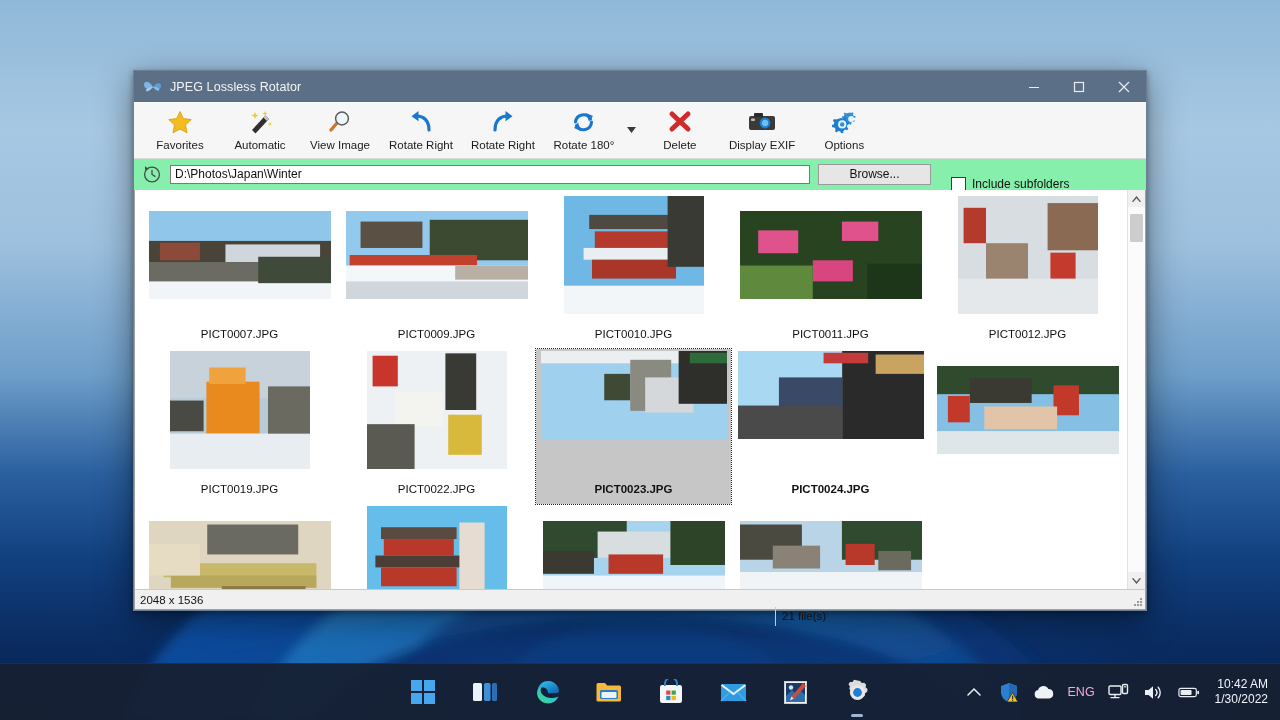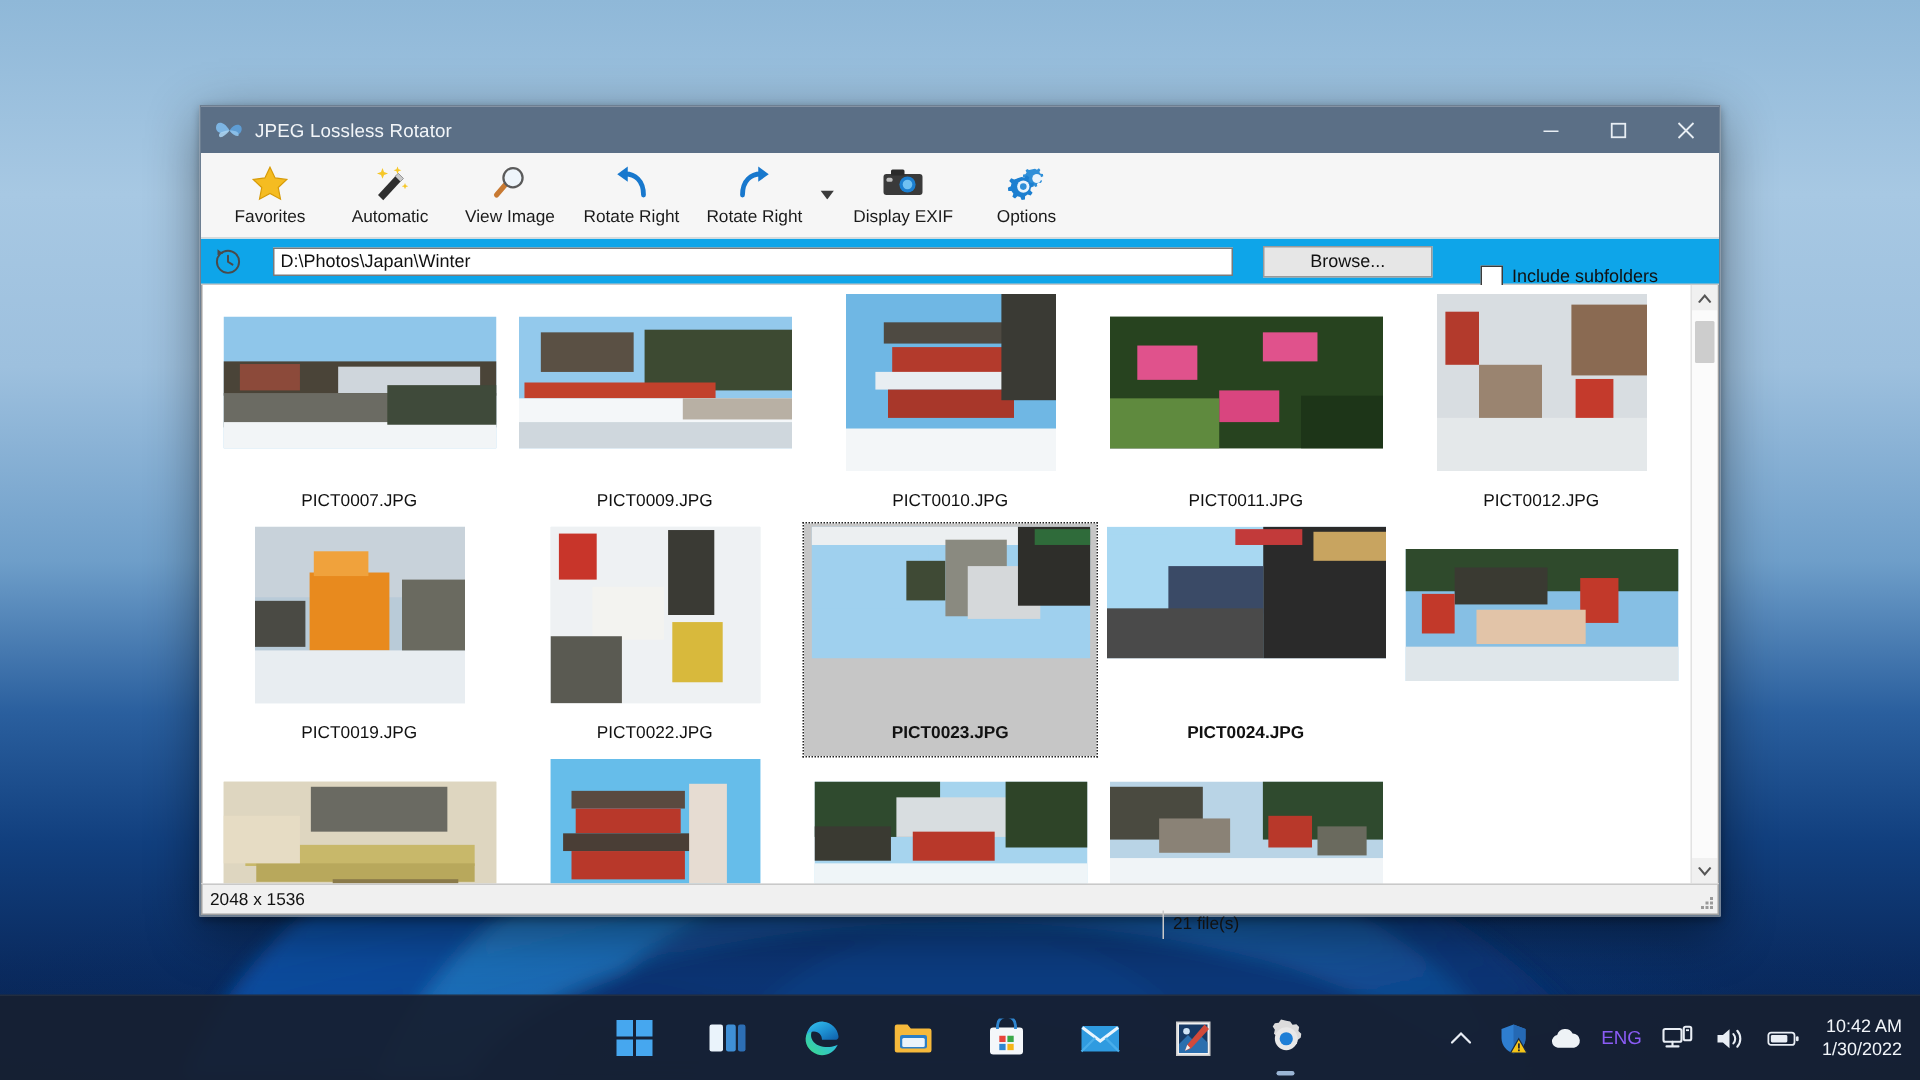--- a/index.html
+++ b/index.html
@@ -44,22 +44,22 @@
   .tb-item{
     height:50px;min-width:62px;padding:0 9px;display:flex;flex-direction:column;
     align-items:center;justify-content:center;gap:4px;border-radius:3px;
   }
   .tb-ico{height:26px;width:32px;display:flex;align-items:center;justify-content:center;}
   .tb-lab{font-size:11.5px;color:#1b1b1b;white-space:nowrap;}
   #rotate180-split{display:flex;align-items:center;}
   #rotate180-arrow{width:16px;height:50px;display:flex;align-items:center;justify-content:center;}
   
   #pathbar{
-    height:30px;background:#0ea5e9;border-bottom:1px solid #c8c8c8;
-    display:flex;align-items:center;padding:0 8px;gap:20px;flex:0 0 auto;
+    height:30px;background:#86efac;border-bottom:1px solid #c8c8c8;
+    display:flex;align-items:center;padding:0 8px;gap:8px;flex:0 0 auto;
   }
   #history-icon{width:20px;height:20px;flex:0 0 auto;}
   #path-input{
     flex:0 0 640px;height:19px;background:#fff;border:1px solid #7a7a7a;
     font-size:12px;color:#111;padding:0 4px;line-height:19px;
     font-family:"Liberation Sans", sans-serif;box-sizing:border-box;
   }
   #browse-button{
     flex:0 0 auto;width:113px;height:21px;background:#e6e6e6;border:1px solid #9a9a9a;
     font-size:12px;color:#111;cursor:pointer;
@@ -104,21 +104,21 @@
     position:absolute;left:0;bottom:0;width:1280px;height:56px;
     background:rgba(22,32,50,.94);
     display:flex;align-items:center;
     border-top:1px solid rgba(255,255,255,.06);
   }
   #tb-center{position:absolute;left:0;right:0;display:flex;justify-content:center;align-items:center;gap:34px;}
   .tb-app{width:28px;height:28px;position:relative;display:flex;align-items:center;justify-content:center;}
   .tb-app .dot{position:absolute;bottom:-11px;left:50%;transform:translateX(-50%);width:12px;height:3px;border-radius:2px;background:#9bb6d6;}
   #tray{margin-left:auto;display:flex;align-items:center;gap:13px;padding-right:12px;color:#e9eef5;}
   .tray-ico{width:22px;height:22px;display:flex;align-items:center;justify-content:center;}
-  #lang{font-size:12.5px;color:#8b5cf6;}
+  #lang{font-size:12.5px;color:#f9a8d4;}
   #clock{display:flex;flex-direction:column;align-items:flex-end;line-height:1.25;font-size:12px;color:#f1f5fa;padding-left:2px;}
   svg{display:block;}
 </style>
 </head>
 <body>
 
 <div id="desktop">
   <svg width="1280" height="720" style="position:absolute;inset:0">
     <defs>
       <linearGradient id="pg1" x1="0" y1="0" x2="1" y2="1">
@@ -226,27 +226,46 @@
       <span class="tb-ico">
         <svg width="28" height="24" viewBox="0 0 28 24">
           <path d="M6 20 C6 10, 12 6, 18 6" stroke="#1878cd" stroke-width="3.2" fill="none" stroke-linecap="round"></path>
           <path d="M16.5 1 L23.5 6.2 L16.5 11.2 Z" fill="#1878cd"></path>
         </svg>
       </span>
       <span class="tb-lab">Rotate Right</span>
     </div>
 
     <div id="rotate180-split">
+      <div class="tb-item">
+        <span class="tb-ico">
+          <svg width="27" height="24" viewBox="0 0 27 24">
+            <path d="M5.5 12 A8 8 0 0 1 20.5 9" stroke="#1878cd" stroke-width="3.1" fill="none" stroke-linecap="round"></path>
+            <path d="M21.5 12 A8 8 0 0 1 6.5 15.5" stroke="#1878cd" stroke-width="3.1" fill="none" stroke-linecap="round"></path>
+            <path d="M16 3 L23 6 L19 11.5 Z" fill="#1878cd"></path>
+            <path d="M11 21 L4 18 L8 12.5 Z" fill="#1878cd"></path>
+          </svg>
+        </span>
+        <span class="tb-lab">Rotate  180°</span>
+      </div>
       <div id="rotate180-arrow">
         <svg width="9" height="6" viewBox="0 0 9 6">
             <path d="M0 0 L9 0 L4.5 6 Z" fill="#3b3b3b"></path>
           </svg>
       </div>
     </div>
 
+    <div class="tb-item">
+      <span class="tb-ico">
+        <svg width="26" height="24" viewBox="0 0 26 24">
+          <path d="M5 4 L21 19 M21 4 L5 19" stroke="#cf2b2b" stroke-width="5" stroke-linecap="round"></path>
+        </svg>
+      </span>
+      <span class="tb-lab">Delete</span>
+    </div>
 
     <div class="tb-item">
       <span class="tb-ico">
         <svg width="30" height="24" viewBox="0 0 30 24">
           <rect x="2" y="6" width="26" height="14" rx="2" fill="#3a3a3a"></rect>
           <rect x="7" y="3" width="9" height="4" rx="1" fill="#2b2b2b"></rect>
           <circle cx="18" cy="13" r="5.4" fill="#1c7fd0"></circle>
           <circle cx="18" cy="13" r="3.2" fill="#6fc0f2"></circle>
           <rect x="4" y="8.5" width="4" height="2.6" rx="1" fill="#bfbfbf"></rect>
         </svg>

